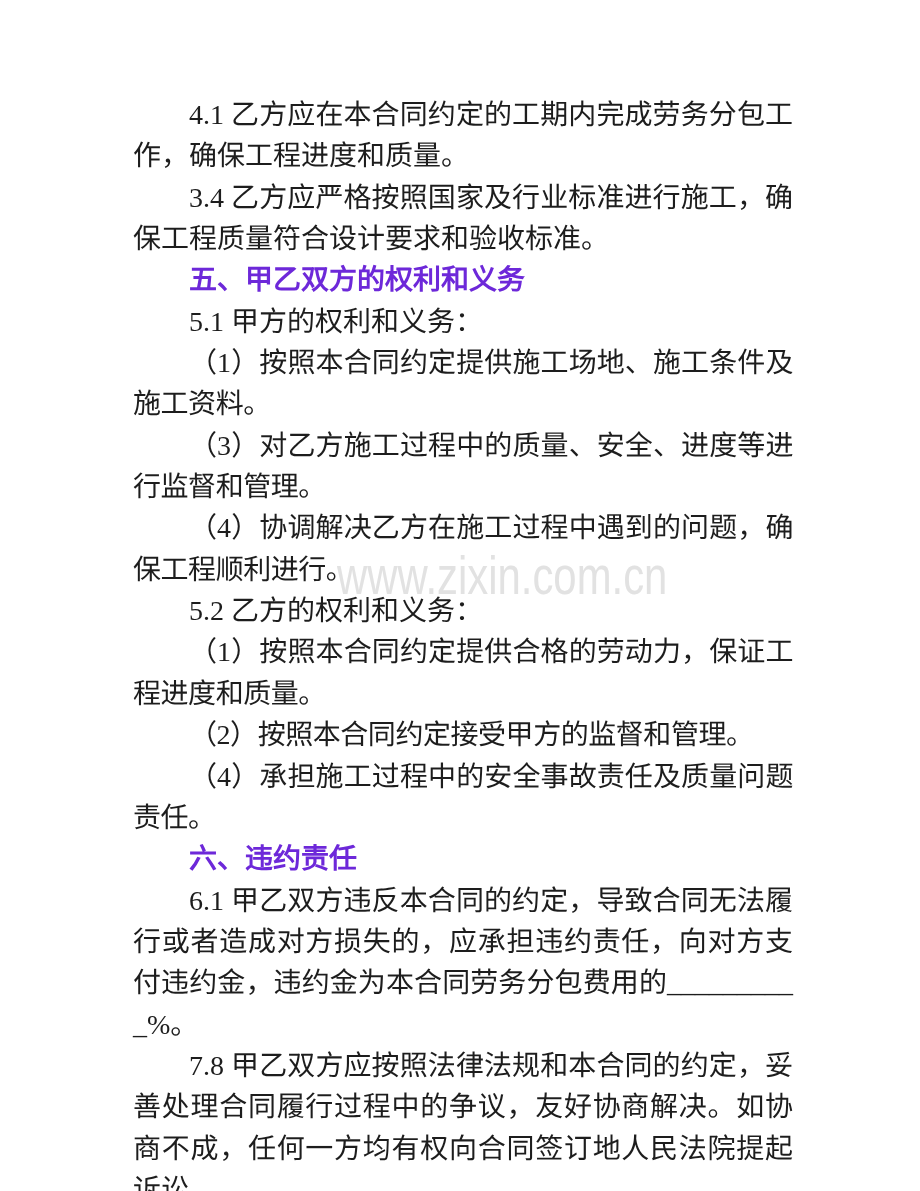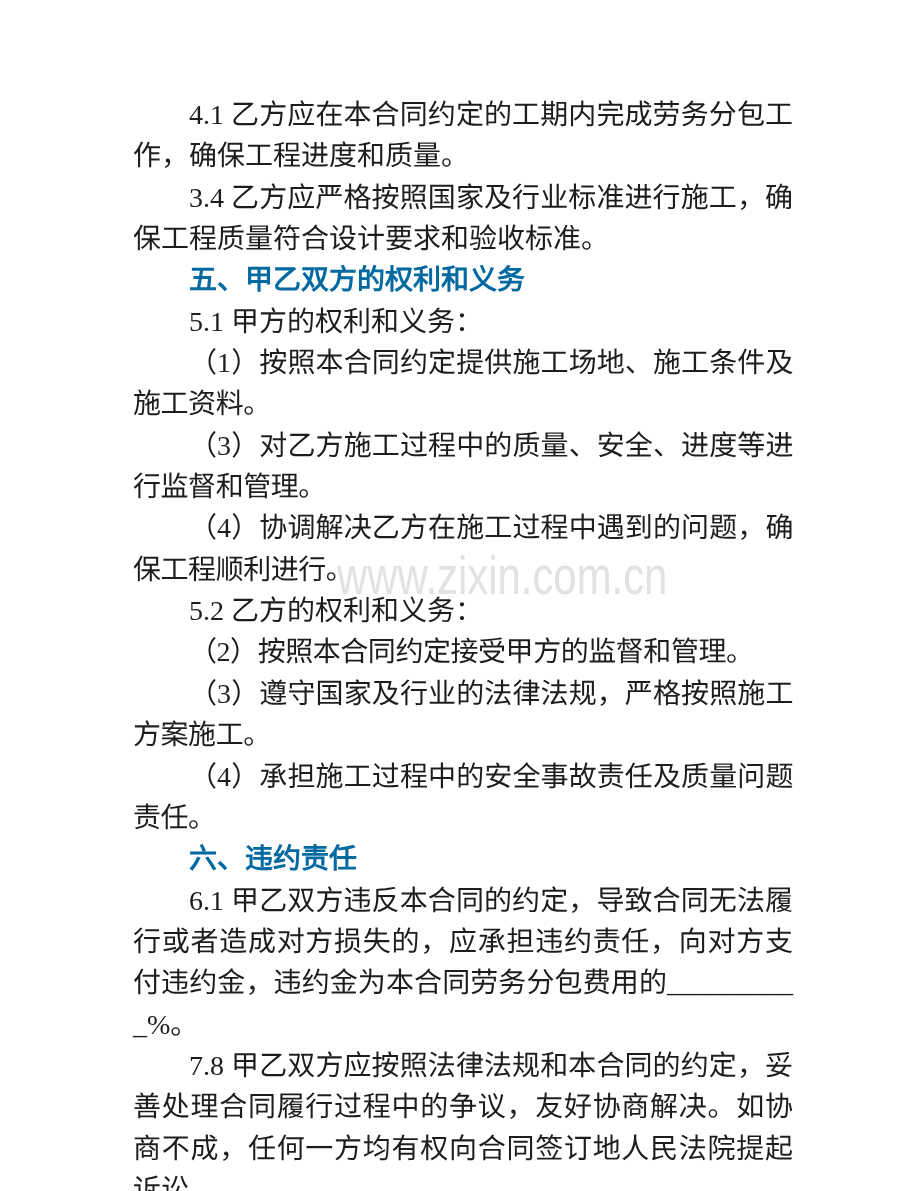--- a/index.html
+++ b/index.html
@@ -43,21 +43,21 @@
     word-break: break-all;
   }
   .content p {
     margin: 0;
     padding: 0;
     text-indent: 2em;
   }
   .content p.heading {
     font-family: "Liberation Sans", "DejaVu Sans", sans-serif;
     font-weight: bold;
-    color: #0369a1;
+    color: #6d28d9;
   }
   .content p.kern-tight {
     letter-spacing: -0.45px;
     font-family: Liberation Serif, serif;
   }
 </style>
 </head>
 <body>
 
 <div class="page">
@@ -67,21 +67,21 @@
   <div class="content">
 
   <p class="body">4.1 乙方应在本合同约定的工期内完成劳务分包工作，确保工程进度和质量。</p>
       <p class="body">3.4 乙方应严格按照国家及行业标准进行施工，确保工程质量符合设计要求和验收标准。</p>
       <p class="heading">五、甲乙双方的权利和义务</p>
       <p class="body">5.1 甲方的权利和义务：</p>
       <p class="body kern-tight">（1）按照本合同约定提供施工场地、施工条件及施工资料。</p>
       <p class="body kern-tight">（3）对乙方施工过程中的质量、安全、进度等进行监督和管理。</p>
       <p class="body kern-tight">（4）协调解决乙方在施工过程中遇到的问题，确保工程顺利进行。</p>
       <p class="body">5.2 乙方的权利和义务：</p>
+      <p class="body kern-tight">（1）按照本合同约定提供合格的劳动力，保证工程进度和质量。</p>
       <p class="body kern-tight">（2）按照本合同约定接受甲方的监督和管理。</p>
-      <p class="body kern-tight">（3）遵守国家及行业的法律法规，严格按照施工方案施工。</p>
       <p class="body kern-tight">（4）承担施工过程中的安全事故责任及质量问题责任。</p>
       <p class="heading">六、违约责任</p>
       <p class="body">6.1 甲乙双方违反本合同的约定，导致合同无法履行或者造成对方损失的，应承担违约责任，向对方支付违约金，违约金为本合同劳务分包费用的__________%。</p>
       <p class="body">7.8 甲乙双方应按照法律法规和本合同的约定，妥善处理合同履行过程中的争议，友好协商解决。如协商不成，任何一方均有权向合同签订地人民法院提起诉讼。</p>
     </div>
 
 </div>
 
 </body></html>

